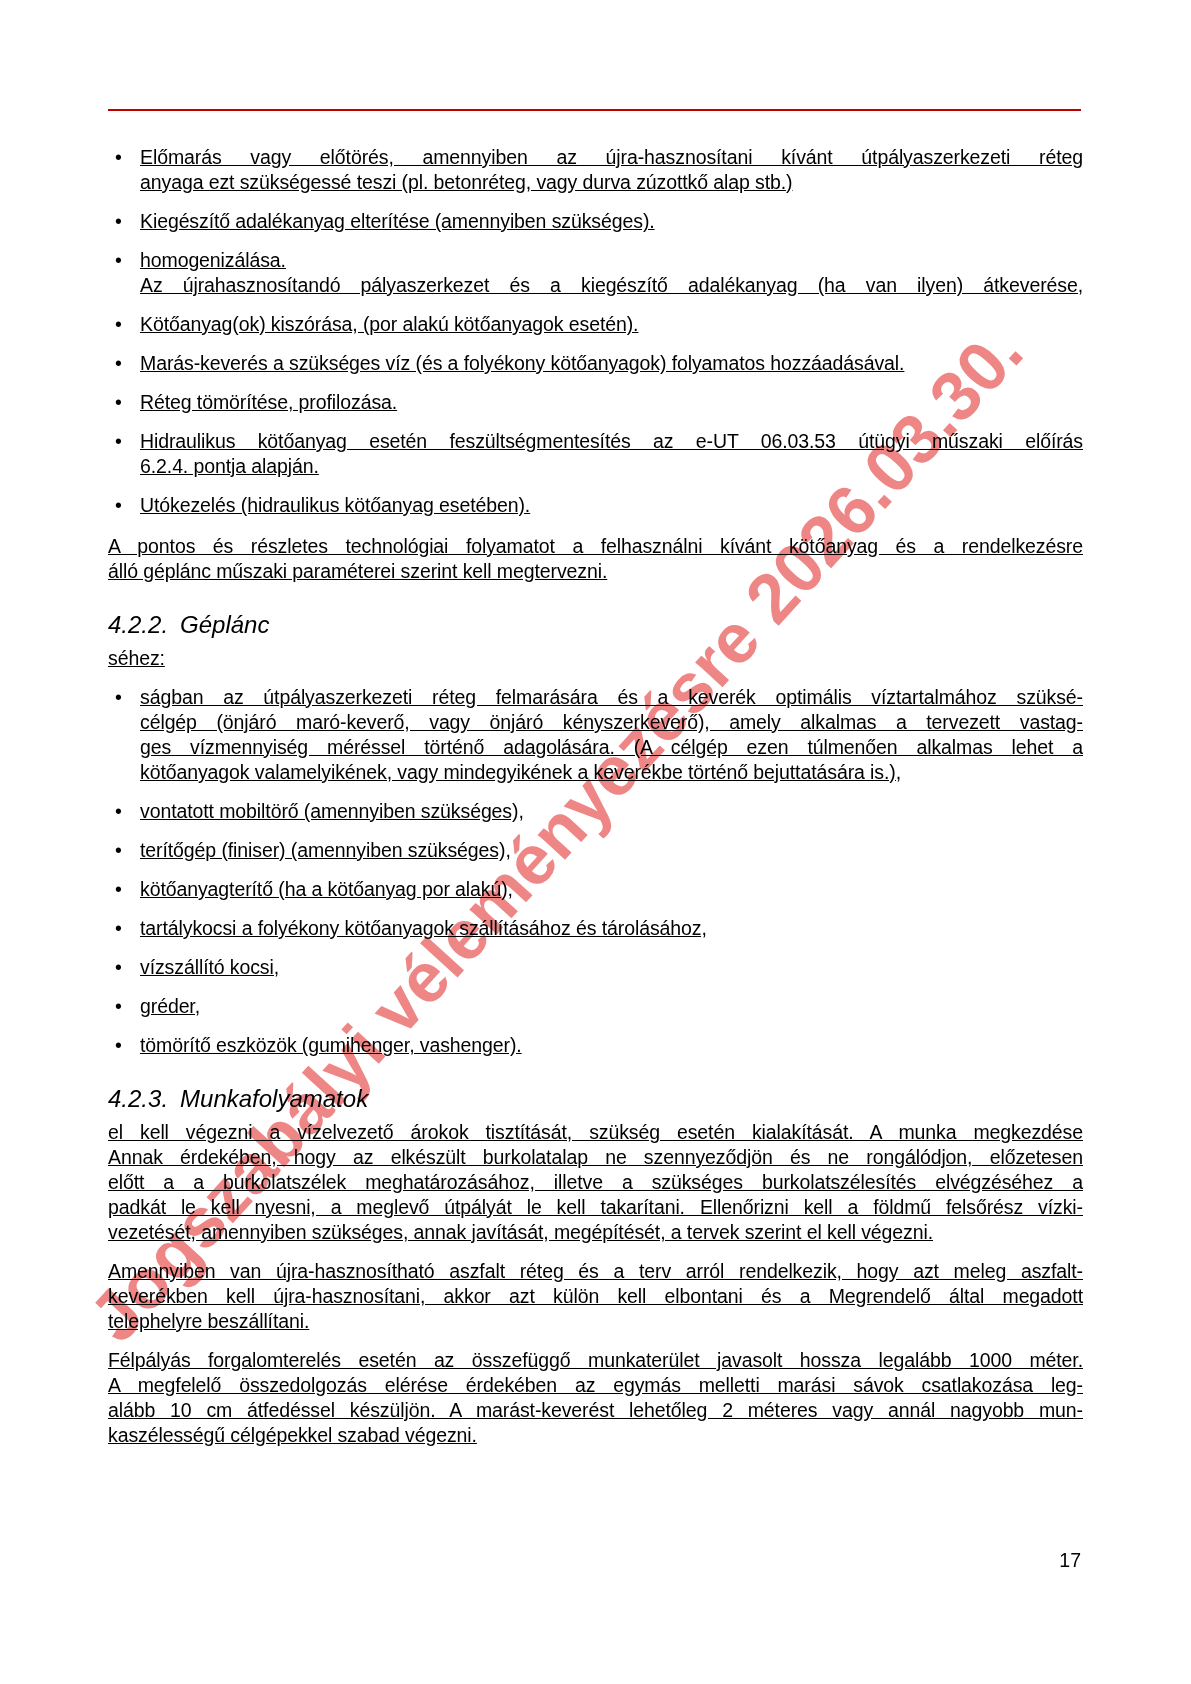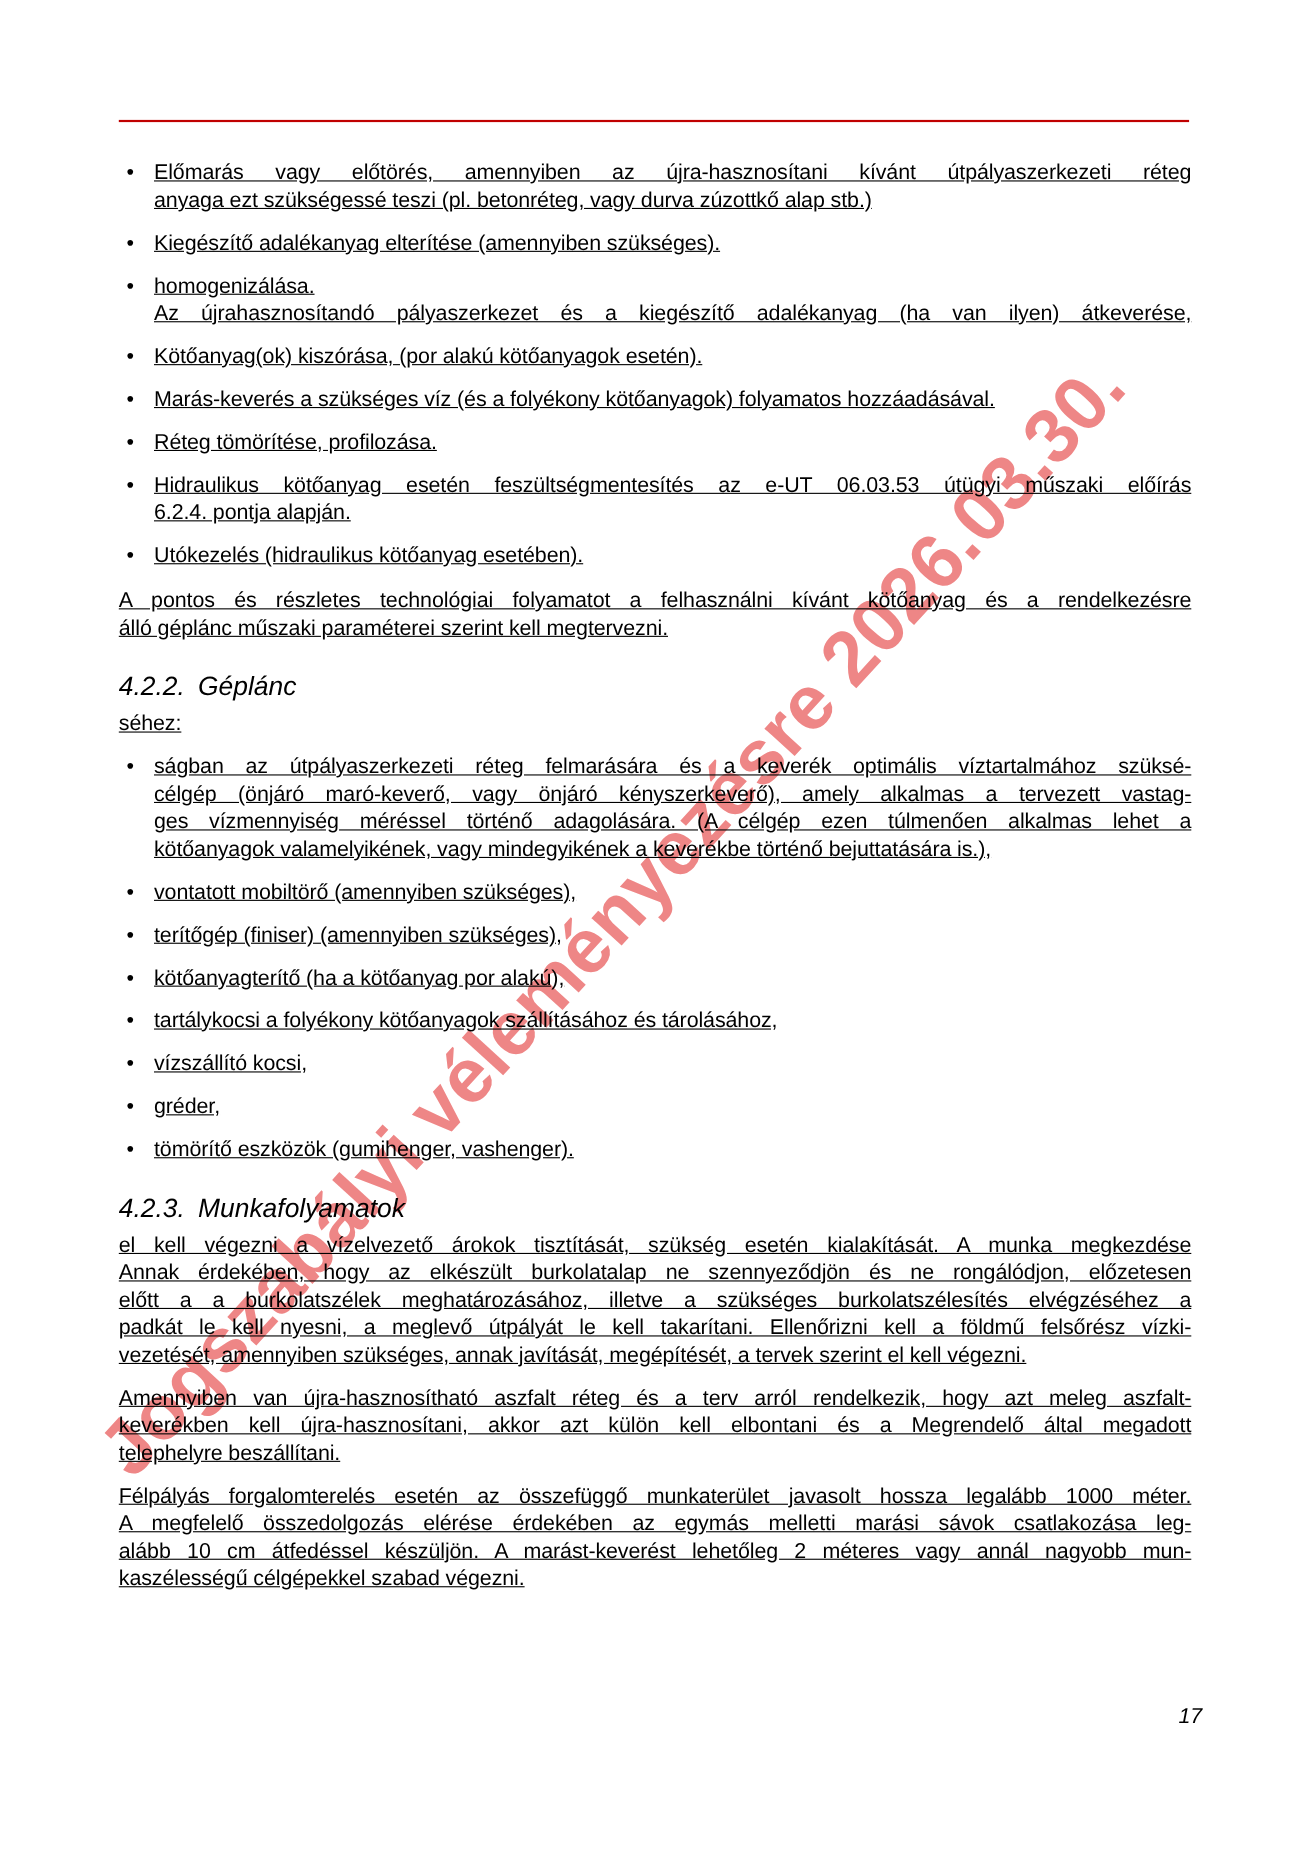--- a/index.html
+++ b/index.html
@@ -69,26 +69,25 @@
     font-size: 24px;
     line-height: 34px;
     font-style: italic;
     font-weight: normal;
     letter-spacing: 0;
     margin: 24px 0 4px 0;
   }
   h2.sec .sec-num { margin-right: 12px; }
   .page-number {
     position: absolute;
-    right: 98px;
+    right: 110px;
     top: 1548px;
     font-size: 19.5px;
     line-height: 25px;
     z-index: 2;
-    font-style: italic;
   }
 </style>
 </head>
 <body>
 
 <div class="page">
 
   <div class="top-rule"></div>
 
   <div class="watermark">Jogszabályi véleményezésre 2026.03.30.</div>

